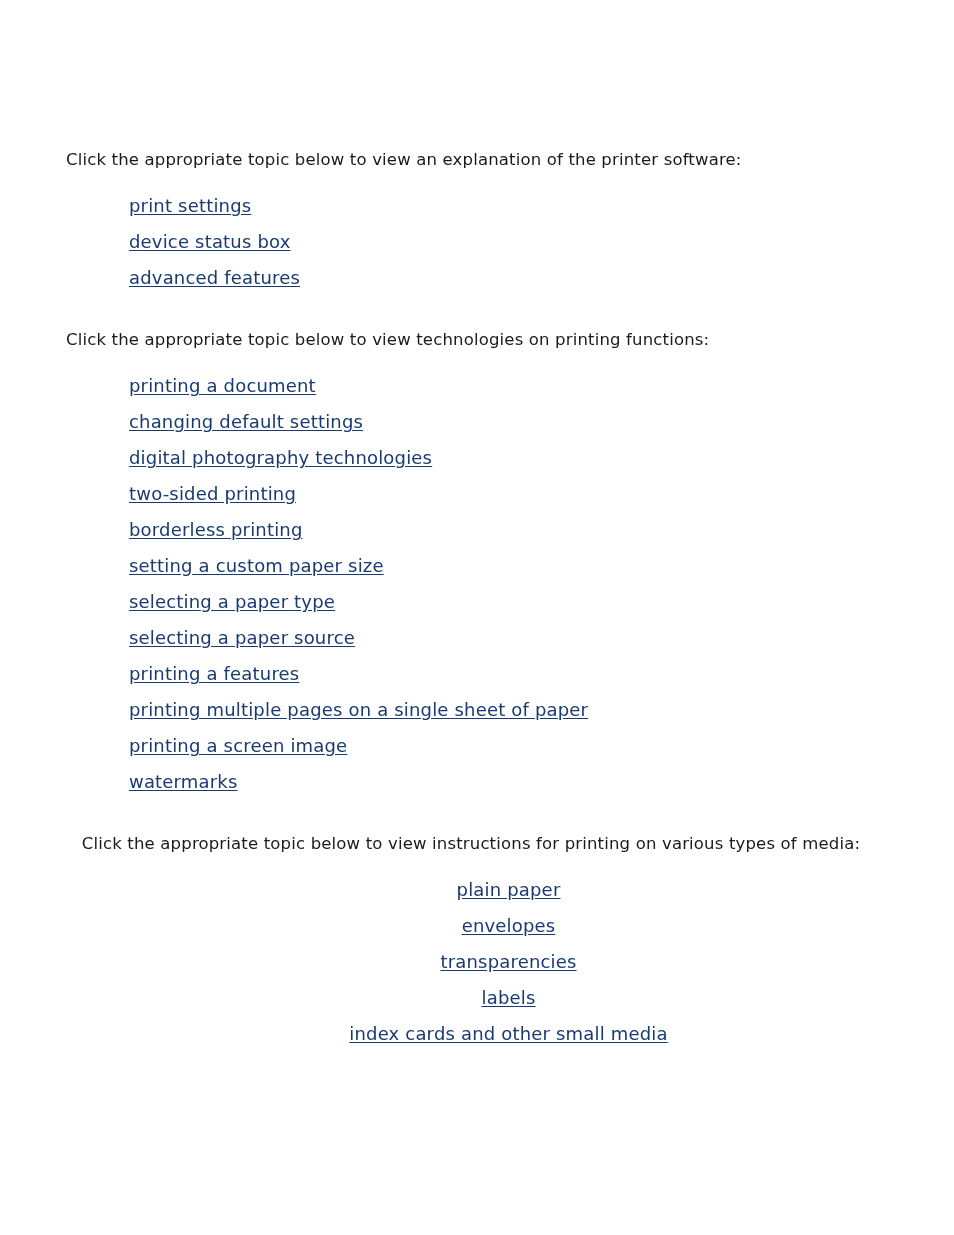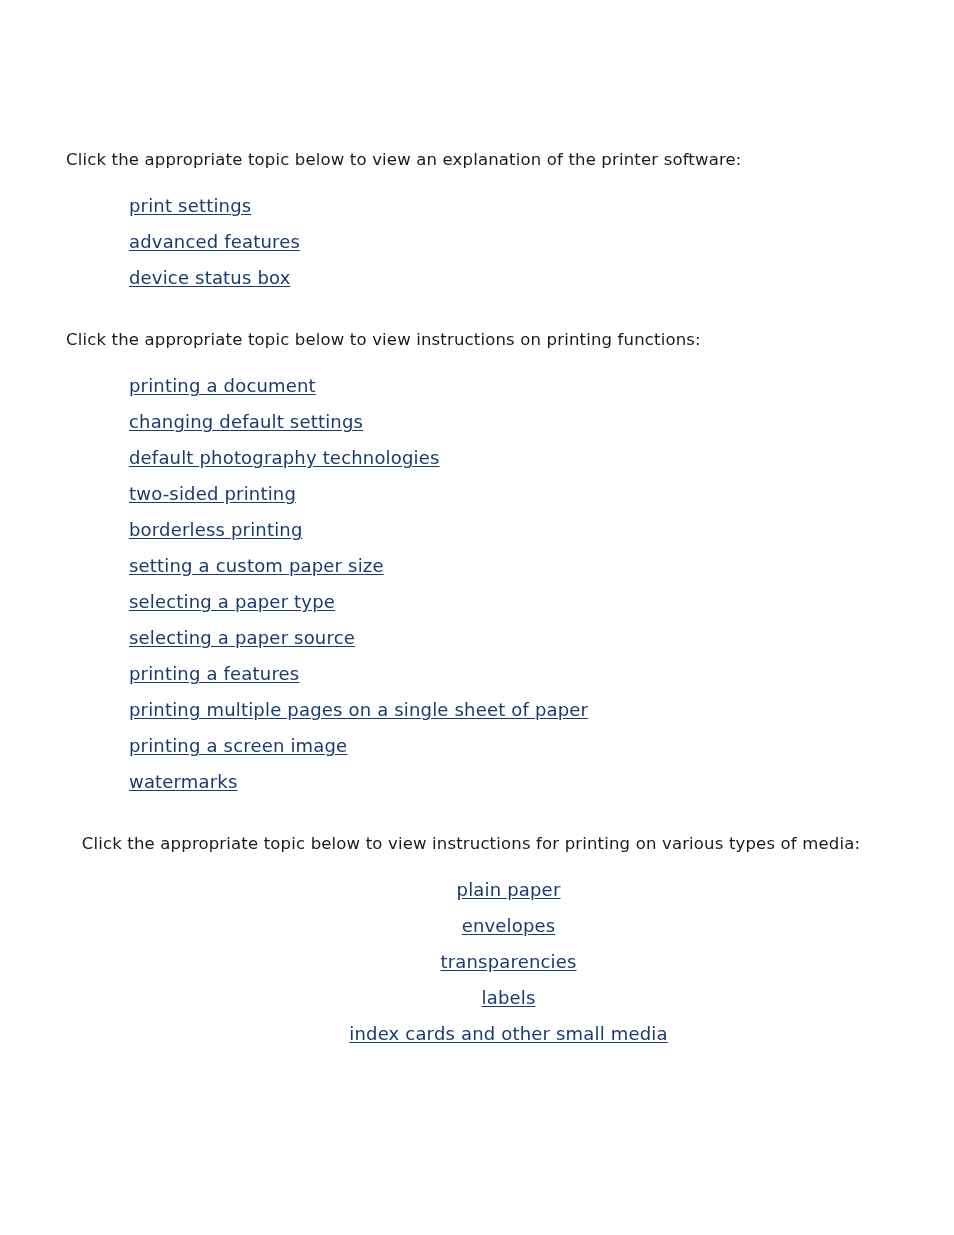--- a/index.html
+++ b/index.html
@@ -61,33 +61,33 @@
 </style>
 </head>
 <body>
 
 <div class="page">
 
   <div class="section">
     <p class="lead">Click the appropriate topic below to view an explanation of the printer software:</p>
     <ul class="link-list">
       <li><a class="topic-link">print settings</a></li>
+      <li><a class="topic-link">device status box</a></li>
       <li><a class="topic-link">advanced features</a></li>
-      <li><a class="topic-link">device status box</a></li>
     </ul>
   </div>
 
   <div class="spacer-1"></div>
 
   <div class="section">
-    <p class="lead">Click the appropriate topic below to view instructions on printing functions:</p>
+    <p class="lead">Click the appropriate topic below to view technologies on printing functions:</p>
     <ul class="link-list">
       <li><a class="topic-link">printing a document</a></li>
       <li><a class="topic-link">changing default settings</a></li>
-      <li><a class="topic-link">default photography technologies</a></li>
+      <li><a class="topic-link">digital photography technologies</a></li>
       <li><a class="topic-link">two-sided printing</a></li>
       <li><a class="topic-link">borderless printing</a></li>
       <li><a class="topic-link">setting a custom paper size</a></li>
       <li><a class="topic-link">selecting a paper type</a></li>
       <li><a class="topic-link">selecting a paper source</a></li>
       <li><a class="topic-link">printing a features</a></li>
       <li><a class="topic-link">printing multiple pages on a single sheet of paper</a></li>
       <li><a class="topic-link">printing a screen image</a></li>
       <li><a class="topic-link">watermarks</a></li>
     </ul>

